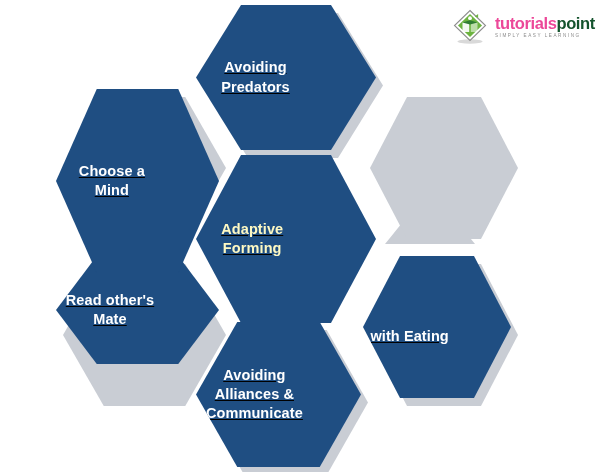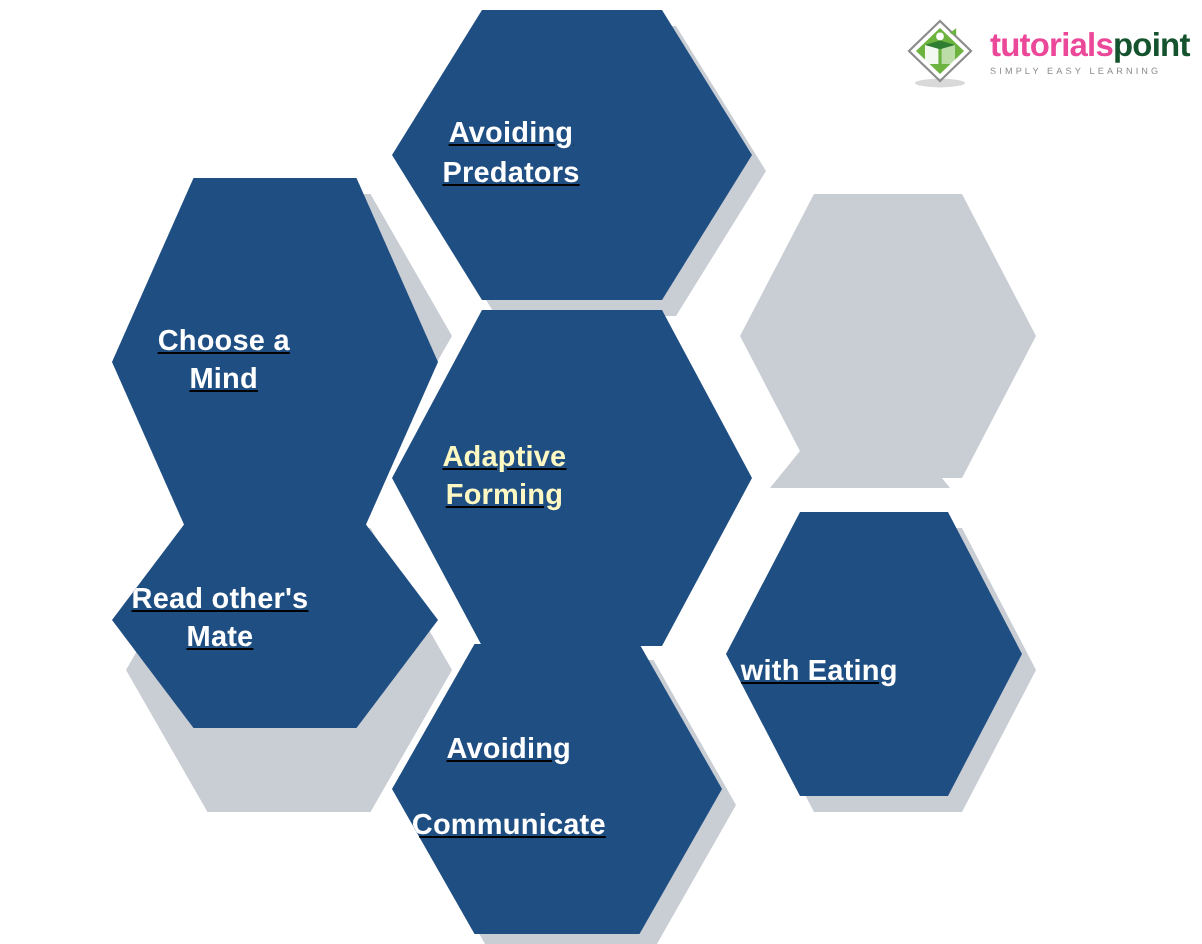--- a/index.html
+++ b/index.html
@@ -145,21 +145,21 @@
   <div class="hex hex-fill" style="left:363px; top:256px; width:148px; height:142px;">
     <div class="hex-label" style="padding:0 5%;">
       <br>
       <span>with Eating</span>
     </div>
   </div>
 
   <div class="hex hex-fill" style="left:196px; top:322px; width:165px; height:145px;">
     <div class="hex-label" style="padding:0 6%;">
       <span>Avoiding</span><br>
-      <br>
+      <span>Alliances &amp;</span><br>
       <span>Communicate</span>
     </div>
   </div>
 
   <div class="hex hex-fill" style="left:56px; top:256px; width:163px; height:108px;">
     <div class="hex-label" style="padding:0 6%;">
       <span>Read other's</span><br>
       <span>Mate</span>
     </div>
   </div>

